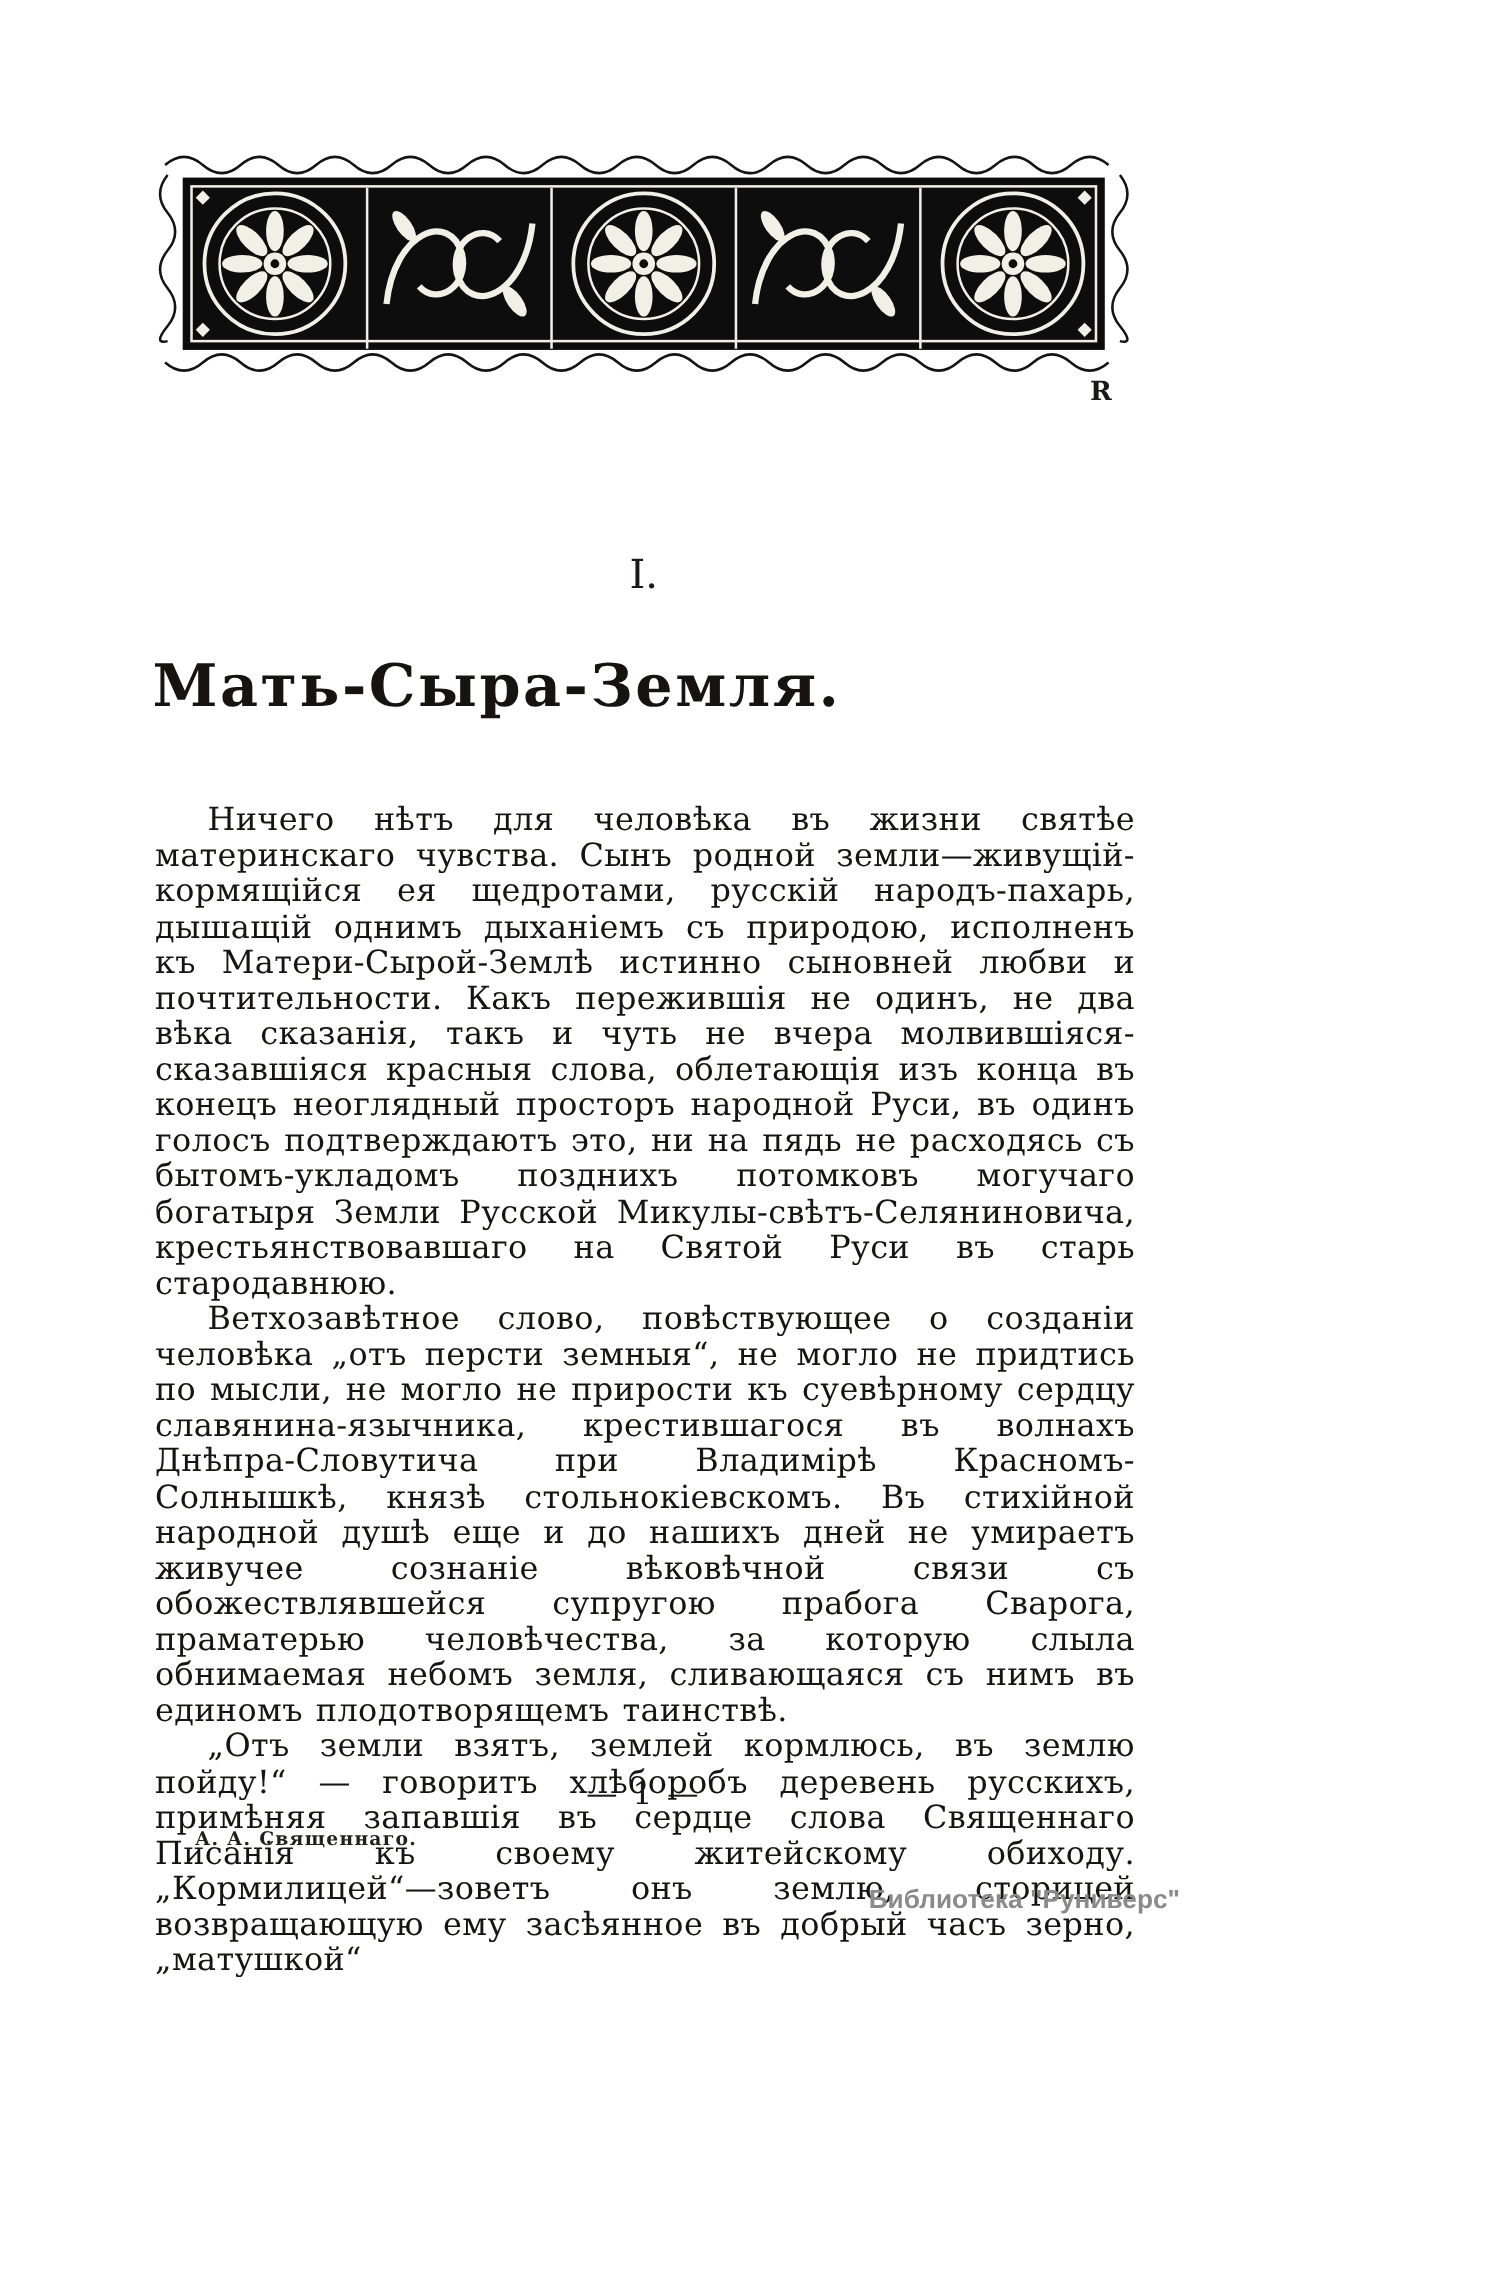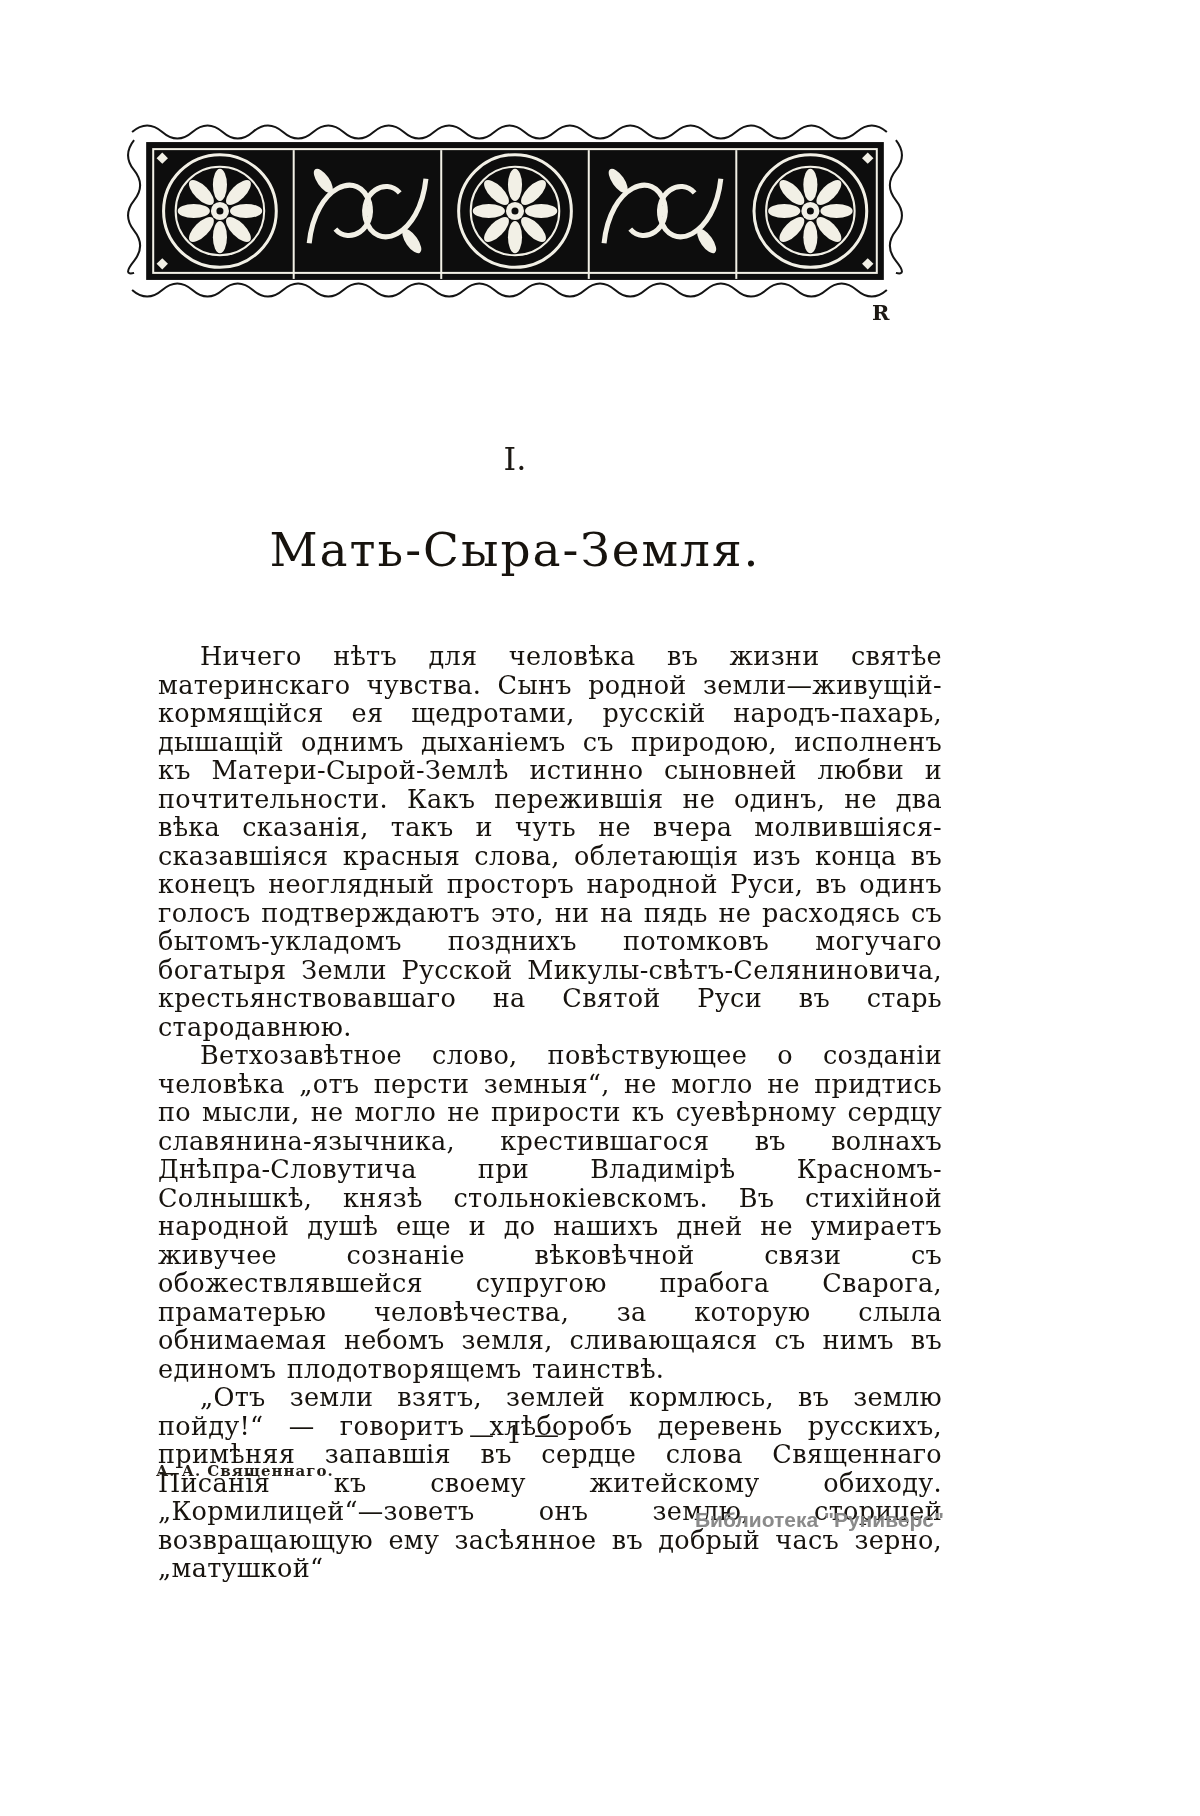--- a/index.html
+++ b/index.html
@@ -34,36 +34,34 @@
     width: 786px;
     text-align: center;
     font-size: 32px;
     color: #1c1813;
   }
 
   .chapter-title {
     position: absolute;
     left: 122px; top: 522px;
     width: 786px;
-    text-align: center;
     font-size: 47px;
-    font-weight: normal;
+    font-weight: bold;
     letter-spacing: 2px;
     color: #17130e;
   }
 
   .body-text {
     position: absolute;
     left: 124px; top: 642px;
     width: 784px;
     font-size: 25.5px;
     line-height: 28.5px;
     text-align: justify;
     color: #17130e;
-    margin-left: 34px;
   }
   .body-text p {
     text-indent: 42px;
     margin: 0;
     letter-spacing: 0.3px;
     word-spacing: 2px;
   }
 
   .page-number {
     position: absolute;

